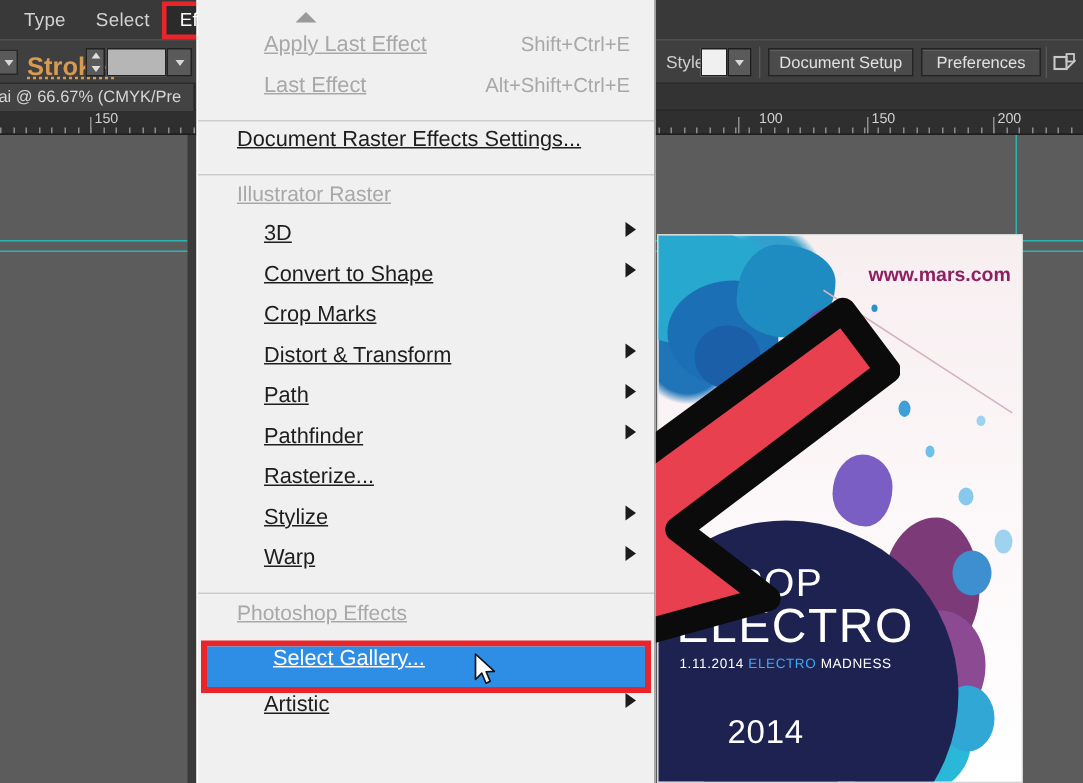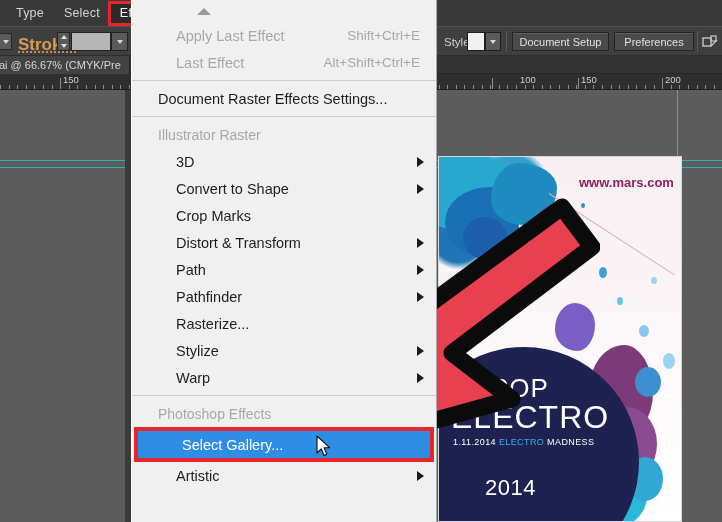--- a/index.html
+++ b/index.html
@@ -224,24 +224,25 @@
   }
   .tri-up-scroll {
     width: 0; height: 0;
     border-left: 7px solid transparent; border-right: 7px solid transparent;
     border-bottom: 7px solid #9a9a9a;
     margin-left: -160px;
   }
   .dd-row {
     position: relative;
     height: 27px;
-    display: flex; align-items: center;
+    display: flex; 
     padding-left: 26px;
     font-size: 14.5px; color: #1e1e1e;
     white-space: nowrap;
+    text-decoration: underline;
   }
   .dd-row.disabled { color: #a8a8a8; }
   .dd-row.header { color: #a8a8a8; font-size: 14px; padding-left: 26px; }
   .dd-row .shortcut {
     position: absolute; right: 16px;
     font-size: 13.5px; color: #a8a8a8;
   }
   .dd-row .arrow-r {
     position: absolute; right: 12px;
     width: 0; height: 0;
@@ -452,21 +453,21 @@
       <div class="tick minor" style="left: 662px;"></div>
       <div class="tick minor" style="left: 671px;"></div>
       <div class="tick minor" style="left: 679px;"></div>
       <div class="tick minor" style="left: 688px;"></div>
       <div class="tick minor" style="left: 697px;"></div>
       <div class="tick minor" style="left: 705px;"></div>
       <div class="tick minor" style="left: 714px;"></div>
       <div class="tick major" style="left: 60px;"></div>
       <div class="ruler-num" style="left: 63px;">150</div>
       <div class="tick major" style="left: 492px;"></div>
-      <div class="ruler-num" style="left: 520px;">100</div>
+      <div class="ruler-num" style="left: 506px;">100</div>
       <div class="tick major" style="left: 578px;"></div>
       <div class="ruler-num" style="left: 581px;">150</div>
       <div class="tick major" style="left: 662px;"></div>
       <div class="ruler-num" style="left: 665px;">200</div>
     </div>
 
   <div class="big-arrow">
     <svg width="300" height="280" viewBox="0 0 300 280">
       <path d="M 28 265 L 66 72 L 120 126 L 262 22 L 292 62 L 152 168 L 212 214 Z" fill="#e8404f" stroke="#0b0b0b" stroke-width="17" stroke-linejoin="round"></path>
     </svg>

